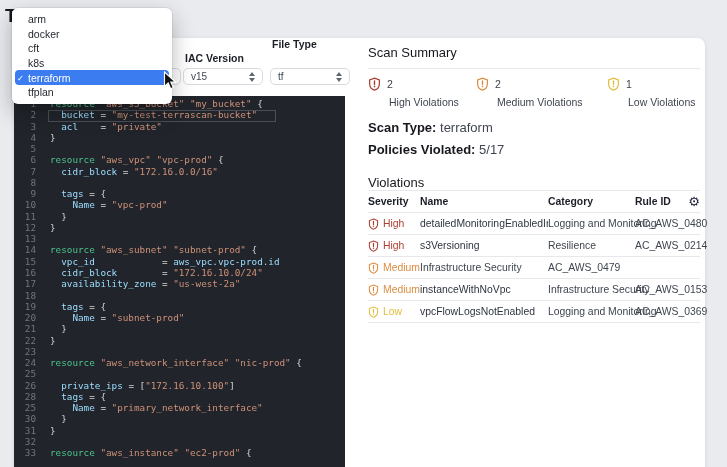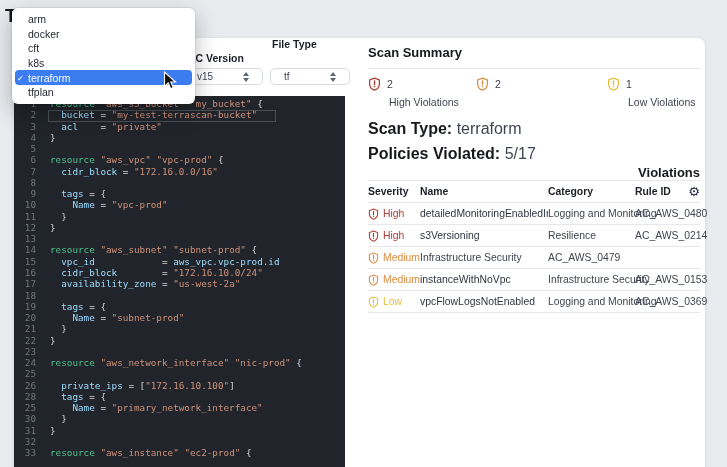--- a/index.html
+++ b/index.html
@@ -8,63 +8,63 @@
   #root { position:relative; width:727px; height:467px; }
 
   .page-title { position:absolute; left:5px; top:5px; font-size:19px; font-weight:700; color:#15171c; z-index:1; }
 
   .card { position:absolute; left:14px; top:38px; width:691px; height:440px; background:#ffffff;
           border-radius:8px 8px 0 0; box-shadow:0 1px 4px rgba(20,24,40,.10); z-index:2; }
 
   
   .ctl-label { position:absolute; font-size:10.5px; font-weight:700; color:#1b1e27; }
   .select { position:absolute; height:17px; background:#fff; border:1px solid #d8dbe0; border-radius:5px;
-            display:flex; align-items:center; justify-content:space-between; padding:0 13px; font-size:10px; color:#3f4754; }
+            display:flex; align-items:center; justify-content:space-between; padding:0 7px; font-size:10px; color:#3f4754; }
   .updown { display:flex; flex-direction:column; align-items:center; gap:2px; }
   .tri-up { width:0; height:0; border-left:3px solid transparent; border-right:3px solid transparent; border-bottom:4px solid #5f6671; }
   .tri-dn { width:0; height:0; border-left:3px solid transparent; border-right:3px solid transparent; border-top:4px solid #5f6671; }
 
   
   .editor { position:absolute; left:0px; top:58px; width:331px; height:382px; background:#21252b; overflow:hidden;
             font-family:"DejaVu Sans Mono", monospace; font-size:9.3px; }
   .code-line { display:flex; height:11.28px; line-height:11.28px; white-space:pre; }
   .ln { width:22px; text-align:right; color:#6e7681; flex:none; }
   .lc { padding-left:14px; color:#d4d4d4; }
   .tok-k { color:#4cc08b; }
   .tok-s { color:#ce9178; }
   .tok-p { color:#9cdcfe; }
   .tok-r { color:#9cdcfe; }
   .tok-d { color:#d4d4d4; }
   .sel-box { position:absolute; left:34px; top:13.5px; width:228px; height:12.5px; border:1px solid #4a4f57; pointer-events:none; }
 
   
   .panel { position:absolute; left:354px; top:7px; width:332px; }
-  .panel h2 { font-size:13px; font-weight:700; color:#16181d; }
+  .panel h2 { font-size:13px; font-weight:400; color:#16181d; }
   .rule { border:none; border-top:1px solid #e6e8eb; margin:8px 0 0 0; }
   .stats { display:flex; margin-top:8px; }
   .stat { }
   .stat-top { display:flex; align-items:center; gap:6px; font-size:10.5px; color:#3c4149; }
   .stat-label { margin-top:5px; font-size:10.5px; color:#3f4550;padding-left:21px; }
-  .meta { margin-top:12px; font-size:16px; color:#3f4550; }
+  .meta { margin-top:12px; font-size:13px; color:#3f4550; }
   .meta b { color:#16181d; }
   .meta + .meta { margin-top:7px; }
 
-  .v-title { margin-top:2px;text-align:right; }
+  .v-title { margin-top:18px; }
   .vtable { border-top:1px solid #e6e8eb; }
   .vrow { display:grid; grid-template-columns:52px 128px 87px 1fr 14px; align-items:center;
           height:22px; border-bottom:1px solid #e6e8eb; font-size:10.4px; }
   .vrow.head { font-weight:700; color:#1b1e27; }
   .cell-name { color:#2e3440; overflow:hidden; white-space:nowrap; }
   .cell-cat, .cell-rule { color:#3f4550; white-space:nowrap; }
   .sev { display:flex; align-items:center; gap:4px; font-weight:400; }
   .sev .svtxt { font-size:10.4px; }
   .gear { font-family:"DejaVu Sans", sans-serif; font-size:13px; color:#23263f; text-align:right; cursor:pointer; }
 
   
-  .menu { position:absolute; left:12px; top:8px; width:183px; background:#ffffff; border-radius:6px;
+  .menu { position:absolute; left:12px; top:8px; width:160px; background:#ffffff; border-radius:6px;
           box-shadow:0 8px 22px rgba(0,0,0,.28), 0 0 0 1px rgba(0,0,0,.06); padding:4px 0; z-index:20; }
   .menu-item { height:14.6px; display:flex; align-items:center; padding:0 8px 0 5px; font-size:10.5px; color:#1f232b; }
   .menu-item .check { width:11px; font-size:8.5px; flex:none; }
   .menu-item.selected { background:#3b7cf0; color:#ffffff; border-radius:4px; margin:0 3px; padding:0 5px 0 2px; }
 
   .cursor { position:absolute; left:163px; top:71px; z-index:30; }
 </style>
 </head>
 <body>
 
@@ -150,20 +150,21 @@
           </div>
           <div class="stat" style="width: 131px;">
             <div class="stat-top">
               <svg width="13" height="14" viewBox="0 0 16 17" fill="none">
      <path d="M8 1.2 L14 3.4 V8.2 C14 12.3 11.4 15 8 16 C4.6 15 2 12.3 2 8.2 V3.4 Z" stroke="#dd8c3f" stroke-width="1.5"></path>
      <path d="M8 4.8 V9.2" stroke="#dd8c3f" stroke-width="1.7" stroke-linecap="round"></path>
      <circle cx="8" cy="11.7" r="1" fill="#dd8c3f"></circle>
               </svg>
               <span>2</span>
             </div>
+     <div class="stat-label">Medium Violations</div>
           </div>
           <div class="stat" style="width: 90px;">
             <div class="stat-top">
               <svg width="13" height="14" viewBox="0 0 16 17" fill="none">
      <path d="M8 1.2 L14 3.4 V8.2 C14 12.3 11.4 15 8 16 C4.6 15 2 12.3 2 8.2 V3.4 Z" stroke="#e3be3b" stroke-width="1.5"></path>
      <path d="M8 4.8 V9.2" stroke="#e3be3b" stroke-width="1.7" stroke-linecap="round"></path>
      <circle cx="8" cy="11.7" r="1" fill="#e3be3b"></circle>
               </svg>
               <span>1</span>
             </div>

